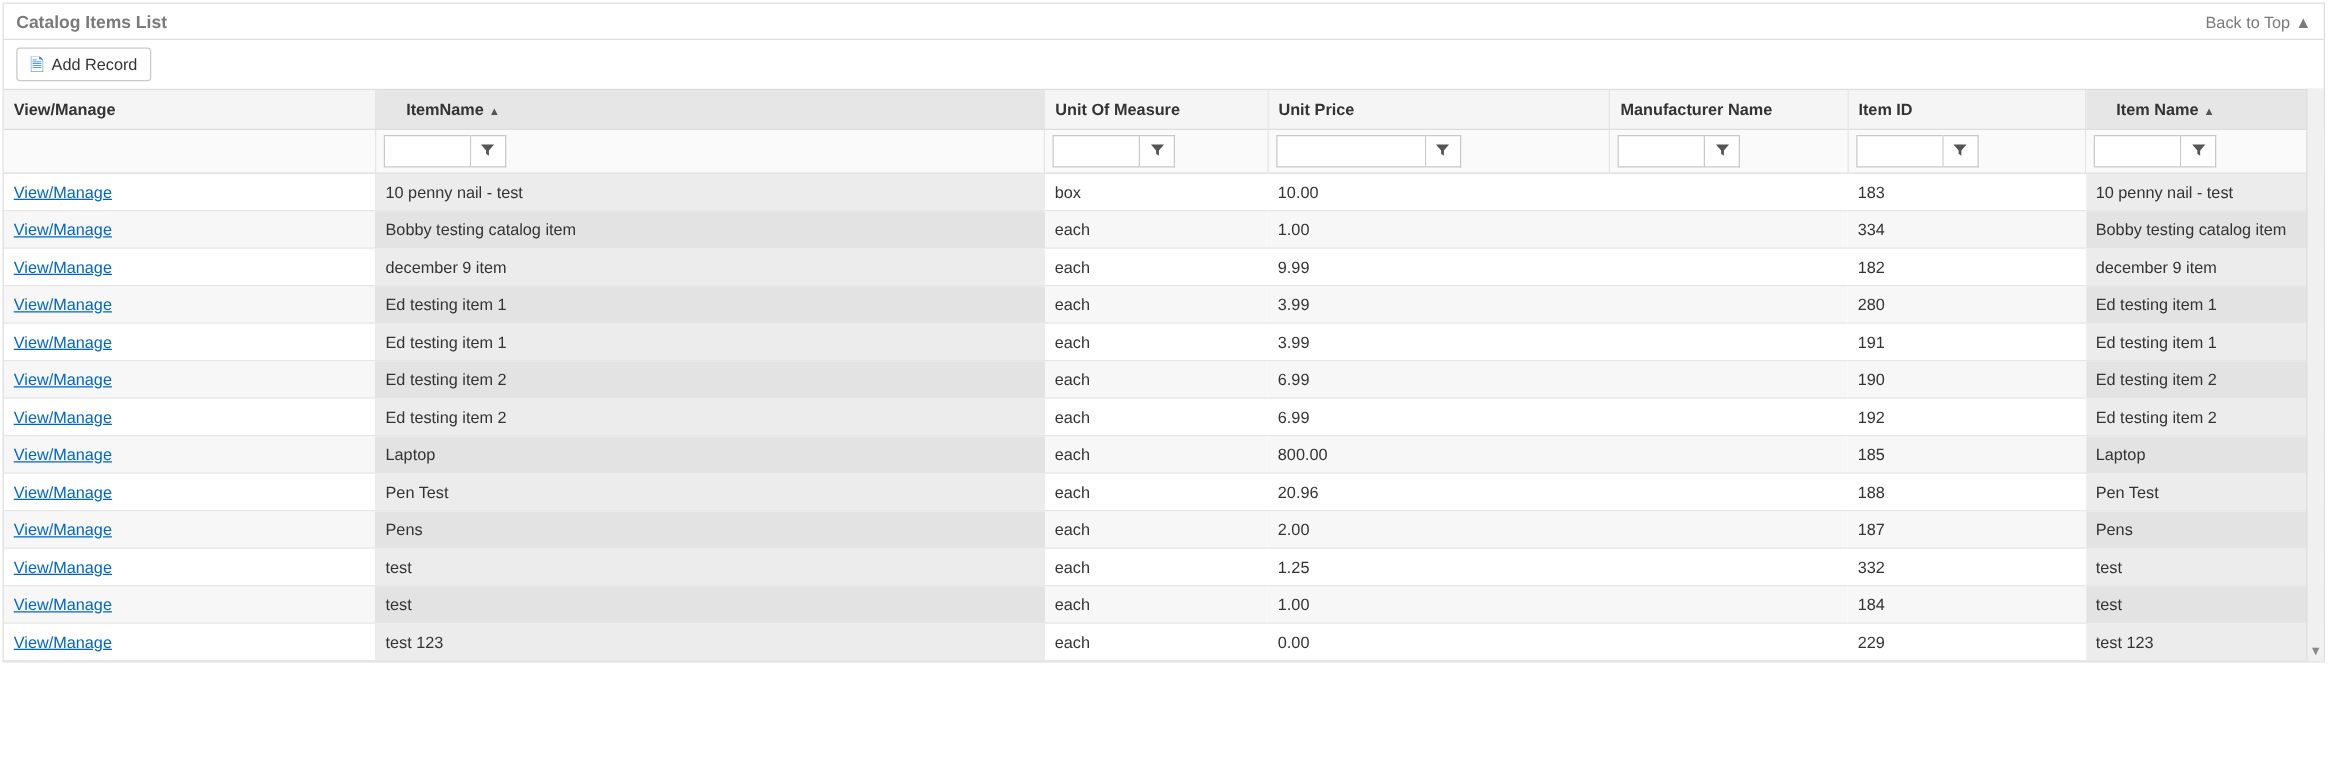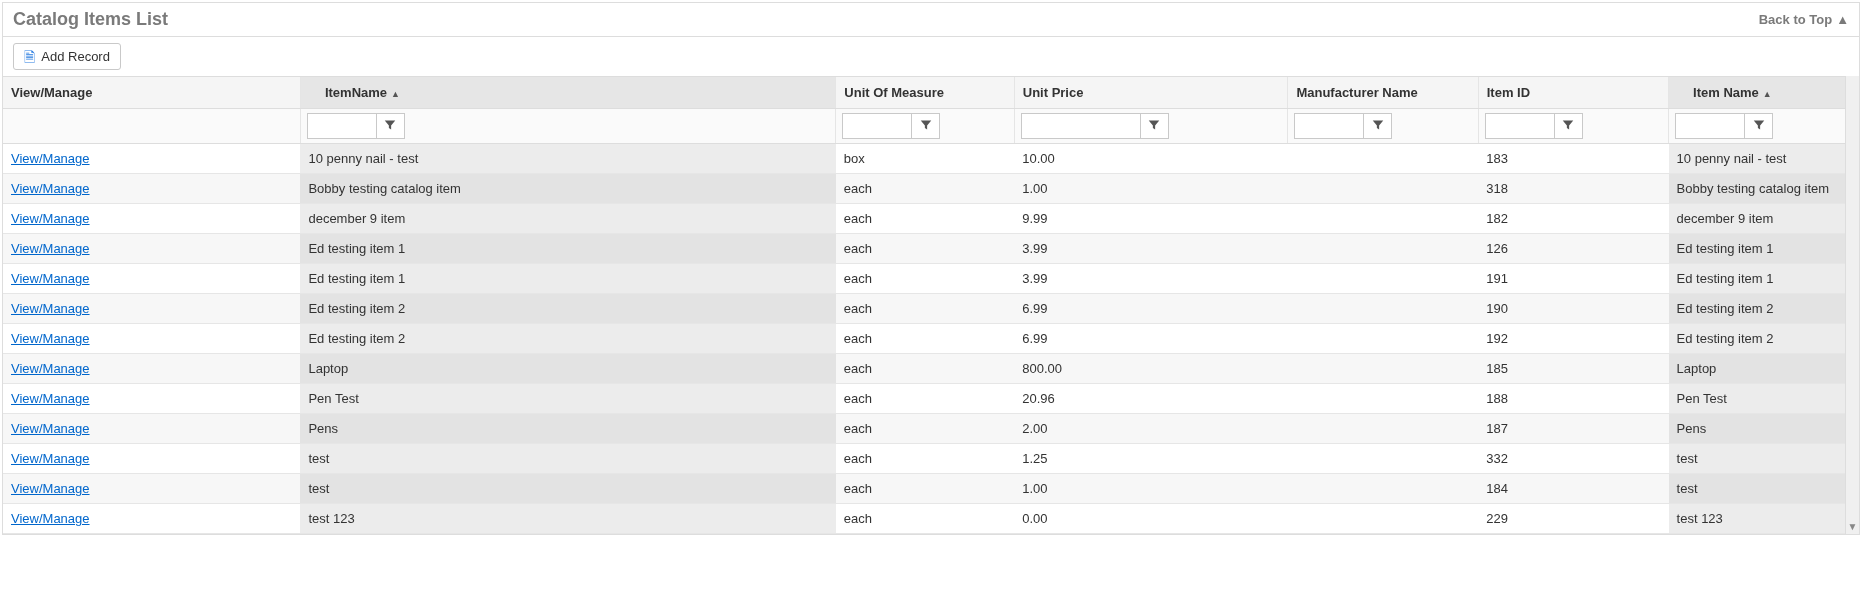--- a/index.html
+++ b/index.html
@@ -17,30 +17,29 @@
   .panel-head {
     display: flex;
     justify-content: space-between;
     align-items: center;
     padding: 6px 10px;
     border-bottom: 1px solid #ddd;
   }
   .panel-title {
     font-weight: bold;
     color: #7a7a7a;
-    font-size: 18px;
+    font-size: 14px;
   }
   .back-top {
     color: #7a7a7a;
     font-size: 13px;
     cursor: pointer;
     display: flex;
     align-items: center;
     gap: 4px;
-    font-weight: bold;
   }
   .toolbar {
     padding: 6px 10px;
   }
   .btn {
     display: inline-flex;
     align-items: center;
     gap: 6px;
     border: 1px solid #c9c9c9;
     background: #fff;
@@ -295,39 +294,39 @@
             <td></td>
             <td>183</td>
             <td class="shade-itemname2">10 penny nail - test</td>
           </tr>
           <tr>
             <td><a class="link">View/Manage</a></td>
             <td class="shade-item">Bobby testing catalog item</td>
             <td>each</td>
             <td>1.00</td>
             <td></td>
-            <td>318</td>
+            <td>334</td>
             <td class="shade-itemname2">Bobby testing catalog item</td>
           </tr>
           <tr>
             <td><a class="link">View/Manage</a></td>
             <td class="shade-item">december 9 item</td>
             <td>each</td>
             <td>9.99</td>
             <td></td>
             <td>182</td>
             <td class="shade-itemname2">december 9 item</td>
           </tr>
           <tr>
             <td><a class="link">View/Manage</a></td>
             <td class="shade-item">Ed testing item 1</td>
             <td>each</td>
             <td>3.99</td>
             <td></td>
-            <td>126</td>
+            <td>280</td>
             <td class="shade-itemname2">Ed testing item 1</td>
           </tr>
           <tr>
             <td><a class="link">View/Manage</a></td>
             <td class="shade-item">Ed testing item 1</td>
             <td>each</td>
             <td>3.99</td>
             <td></td>
             <td>191</td>
             <td class="shade-itemname2">Ed testing item 1</td>

